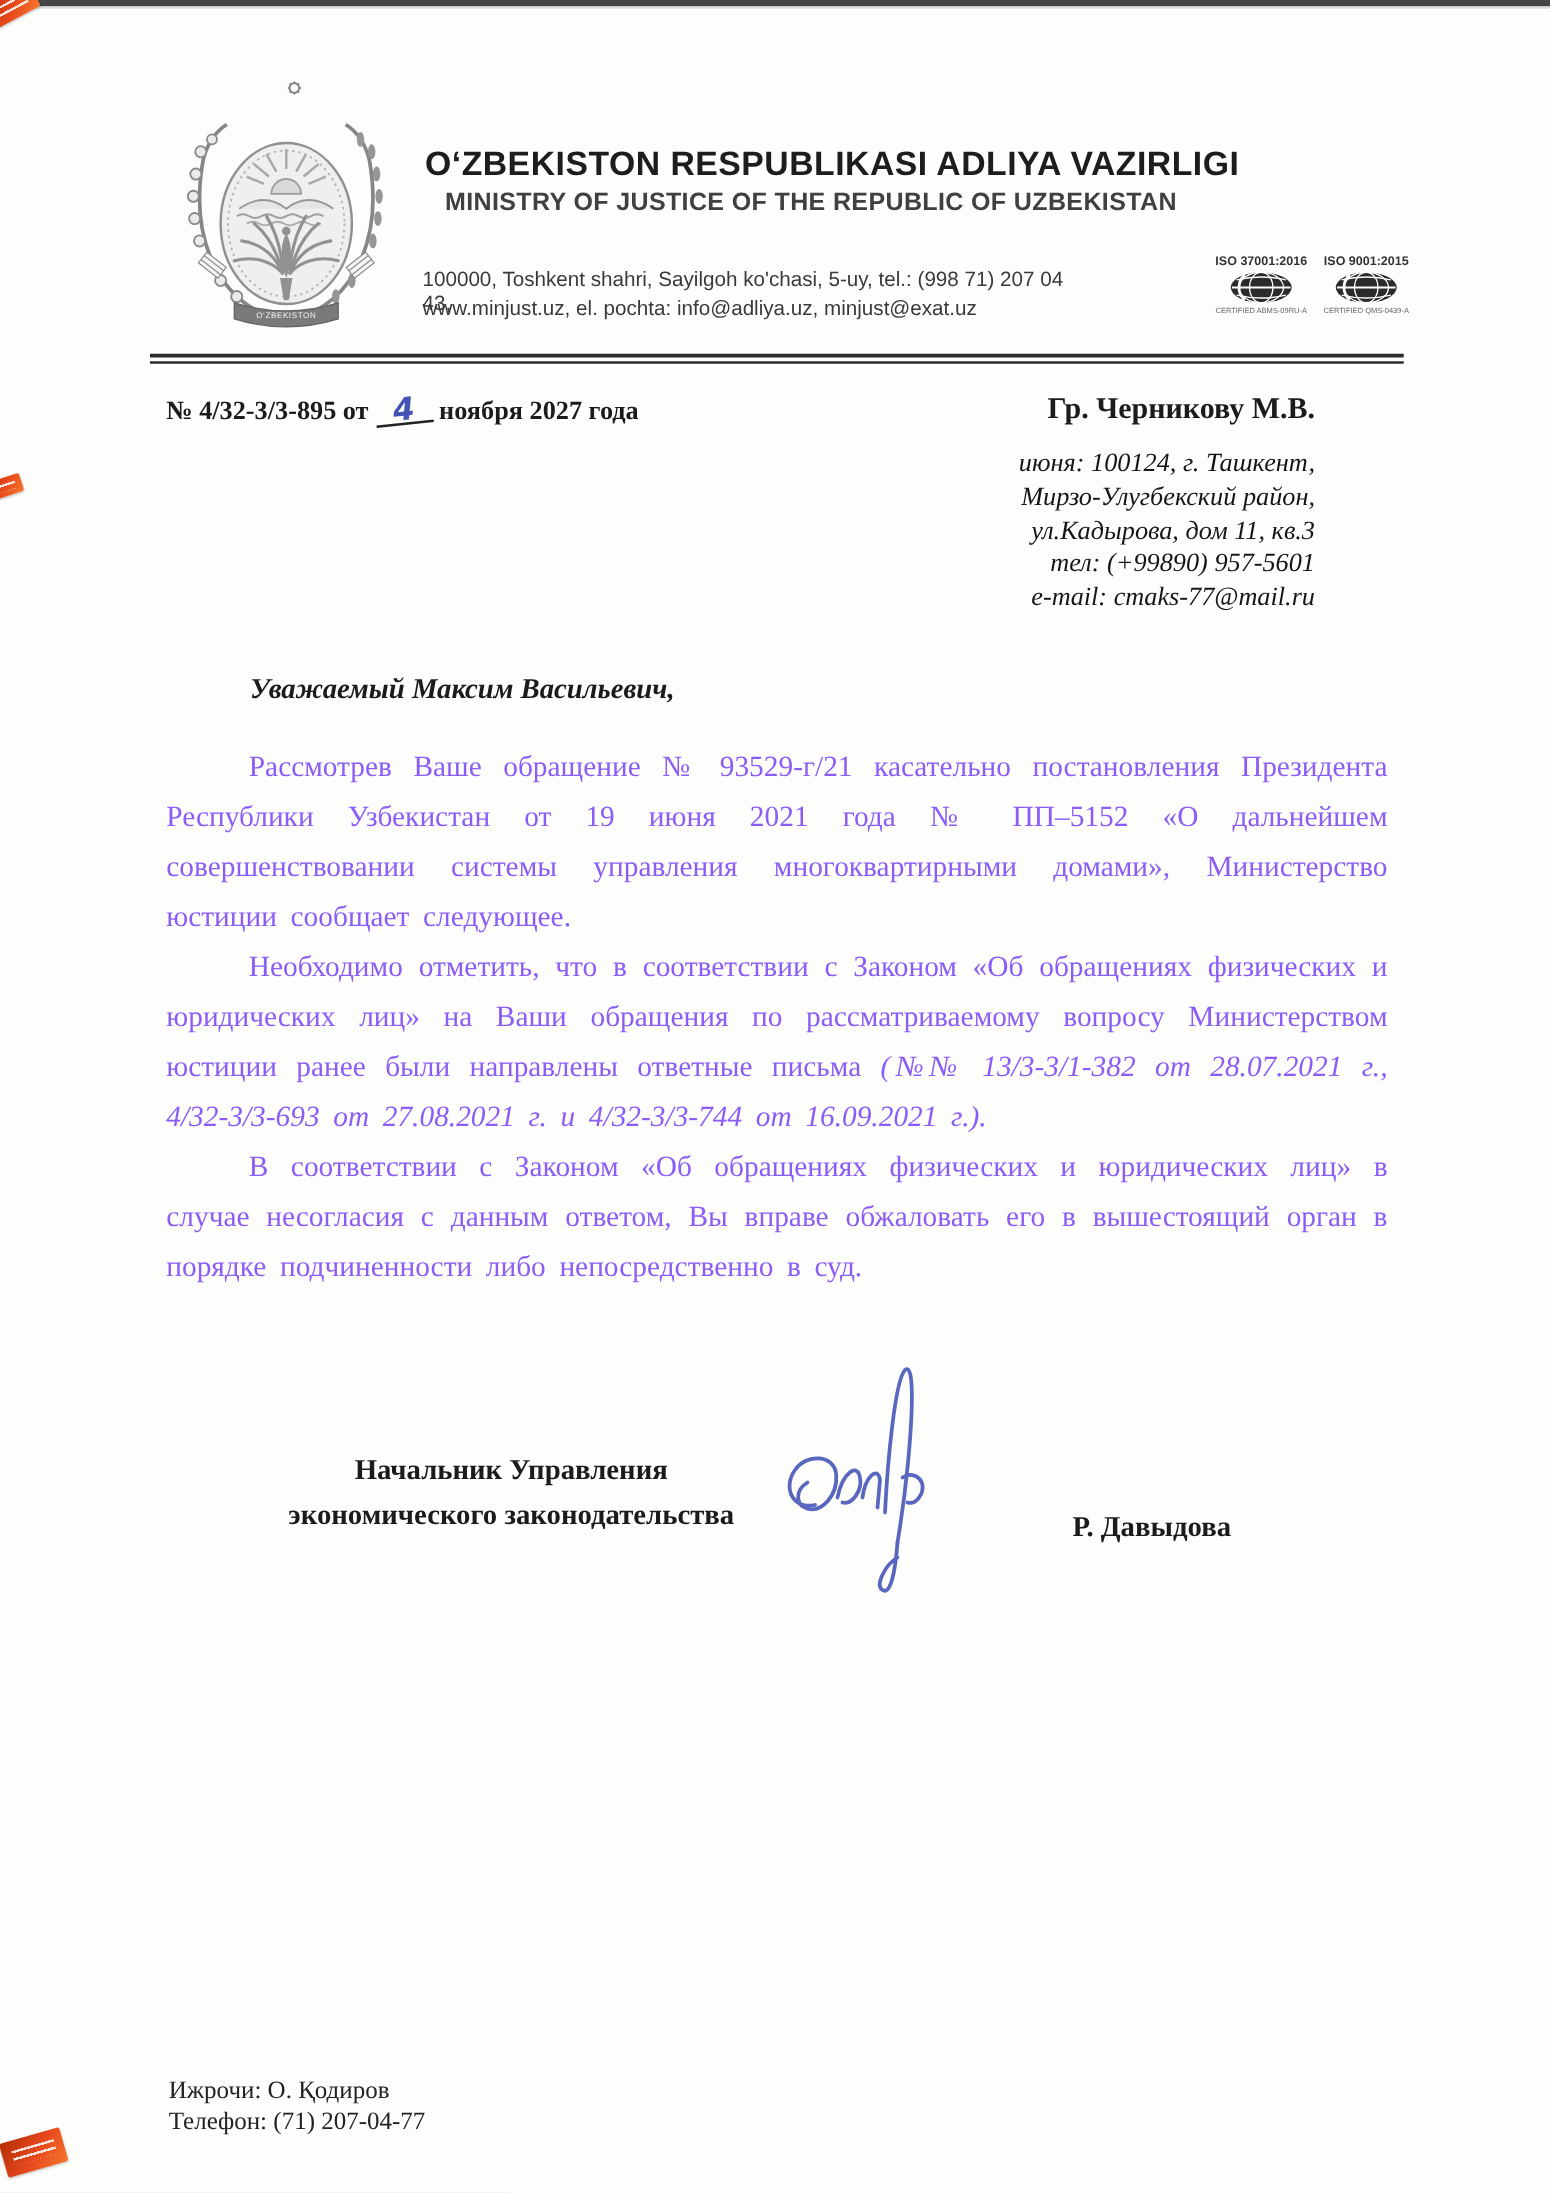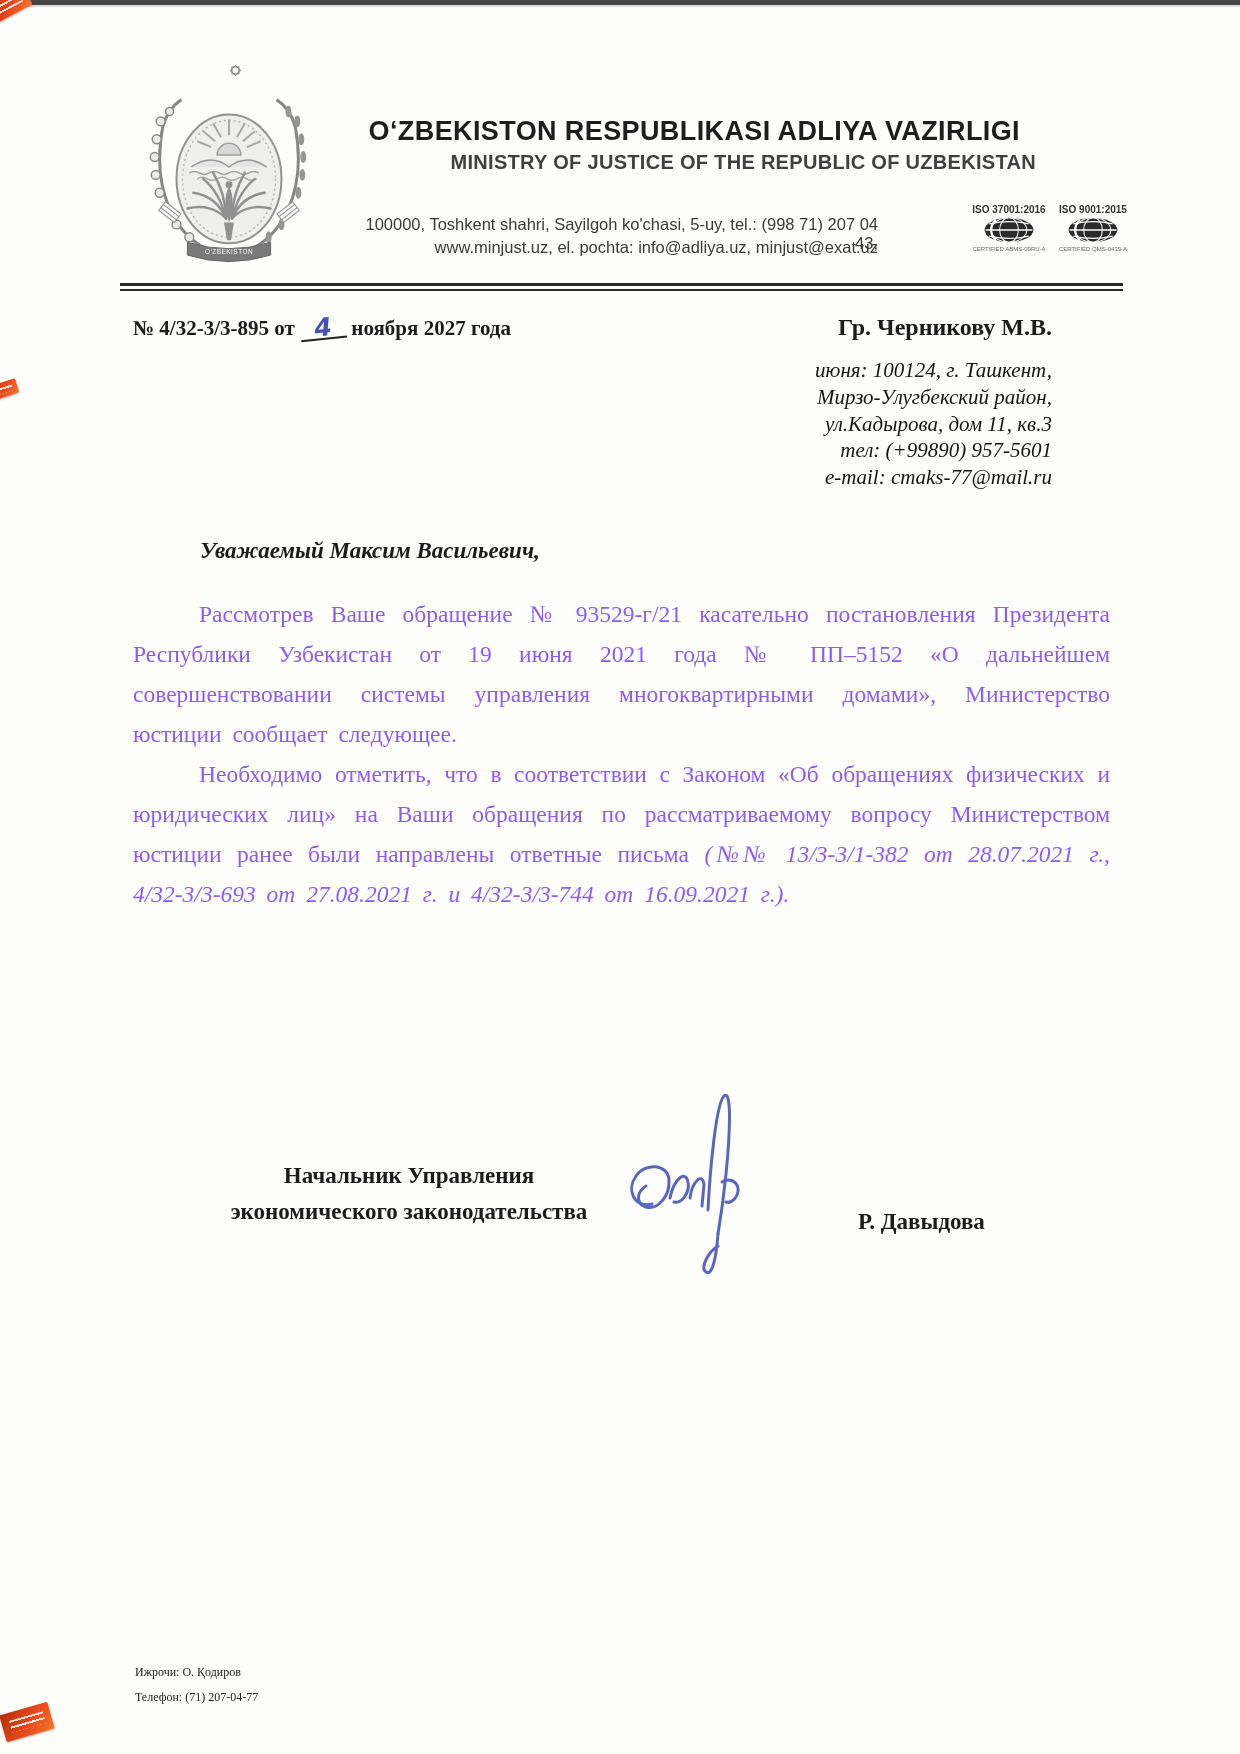--- a/index.html
+++ b/index.html
@@ -13,21 +13,21 @@
   .top-edge::after{content:"";position:absolute;left:0;top:5px;width:100%;height:2px;background:#bdbdbd;opacity:.5;}
   .sticker{position:absolute;background:linear-gradient(135deg,#b52d06,#e8491d 55%,#f3772e);border-radius:2px;box-shadow:0 1px 2px rgba(0,0,0,.25);}
   .sticker::after{content:"";position:absolute;left:15%;top:30%;width:70%;height:40%;
     background:repeating-linear-gradient(180deg,rgba(255,255,255,.85) 0 2px,transparent 2px 6px);}
   .sticker.s1{left:-14px;top:-6px;width:44px;height:22px;transform:rotate(-28deg);}
   .sticker.s2{left:-16px;top:383px;width:34px;height:15px;transform:rotate(-18deg);}
   .sticker.s3{left:2px;top:1708px;width:50px;height:28px;transform:rotate(-16deg);}
 
   
   .emblem{position:absolute;left:126px;top:60px;width:206px;height:208px;filter:contrast(.92) opacity(.93);}
-  .hdr-sans{font-family:"Liberation Sans", sans-serif;position:absolute;text-align:right;}
+  .hdr-sans{font-family:"Liberation Sans", sans-serif;position:absolute;text-align:left;}
   .org-uz{left:340px;top:116px;width:680px;font-size:27px;font-weight:bold;letter-spacing:.4px;color:#1d1d1d;}
   .org-en{left:356px;top:151px;width:680px;font-size:20px;font-weight:bold;color:#404040;letter-spacing:.3px;}
   .contact1{left:338px;top:215px;width:540px;font-size:16.5px;color:#3a3a3a;}
   .contact2{left:338px;top:238px;width:540px;font-size:16.5px;color:#3a3a3a;}
   .iso-wrap{position:absolute;left:972px;top:204px;display:flex;gap:10px;}
   .iso-badge{width:74px;display:flex;flex-direction:column;align-items:center;font-family:"Liberation Sans",sans-serif;}
   .iso-label{font-size:10px;font-weight:bold;color:#333;white-space:nowrap;}
   .iso-cert{font-size:6px;color:#666;white-space:nowrap;margin-top:1px;}
   .hdr-rule{position:absolute;left:120px;top:283px;width:1003px;border-top:3px solid #2b2b2b;}
   .hdr-rule::after{content:"";display:block;margin-top:3px;border-top:2px solid #2b2b2b;}
@@ -48,21 +48,21 @@
     text-align:justify;word-spacing:5px;color:#8b5cf6;}
   .seg-italic{font-style:italic;}
 
   
   .sig-title{position:absolute;left:192px;top:1158px;width:434px;text-align:center;
     font-size:23px;font-weight:bold;line-height:36px;}
   .sig-ink{position:absolute;left:622px;top:1086px;width:180px;height:205px;}
   .sig-name{position:absolute;left:858px;top:1209px;font-size:23px;font-weight:bold;white-space:nowrap;}
 
   
-  .footer{position:absolute;left:135px;top:1660px;font-size:12px;line-height:25px;color:#222;}
+  .footer{position:absolute;left:135px;top:1660px;font-size:20px;line-height:25px;color:#222;}
 </style>
 </head>
 <body>
 
 <div class="page">
 
   <div class="top-edge"></div>
   <div class="sticker s1"></div>
   <div class="sticker s2"></div>
   <div class="sticker s3"></div>
@@ -201,20 +201,21 @@
     <div class="recipient-line">ул.Кадырова, дом 11, кв.3</div>
     <div class="recipient-line">тел: (+99890) 957-5601</div>
     <div class="recipient-line">e-mail: cmaks-77@mail.ru</div>
   </div>
 
   <div class="salutation">Уважаемый Максим Васильевич,</div>
 
   <div class="body-text">
     <p>Рассмотрев Ваше обращение № 93529-г/21 касательно постановления Президента Республики Узбекистан от 19 июня 2021 года № ПП–5152 «О дальнейшем совершенствовании системы управления многоквартирными домами», Министерство юстиции сообщает следующее.</p>
     <p><span>Необходимо отметить, что в соответствии с Законом «Об обращениях физических и юридических лиц» на Ваши обращения по рассматриваемому вопросу Министерством юстиции ранее были направлены ответные письма </span><span class="seg-italic">(№№ 13/3-3/1-382 от 28.07.2021 г., 4/32-3/3-693 от 27.08.2021 г. и 4/32-3/3-744 от 16.09.2021 г.).</span></p>
+    <p>В соответствии с Законом «Об обращениях физических и юридических лиц» в случае несогласия с данным ответом, Вы вправе обжаловать его в вышестоящий орган в порядке подчиненности либо непосредственно в суд.</p>
   </div>
 
   <div class="sig-title">
     <div>Начальник Управления</div>
     <div>экономического законодательства</div>
   </div>
 
   <svg class="sig-ink" viewBox="0 0 180 205">
     <g fill="none" stroke="#4452b6" stroke-width="3" stroke-linecap="round" opacity="0.88">
       <path d="M 30,118 C 12,122 4,104 14,90 C 24,76 46,78 47,94 C 48,110 36,124 24,121 C 14,118 14,106 24,100"></path>

